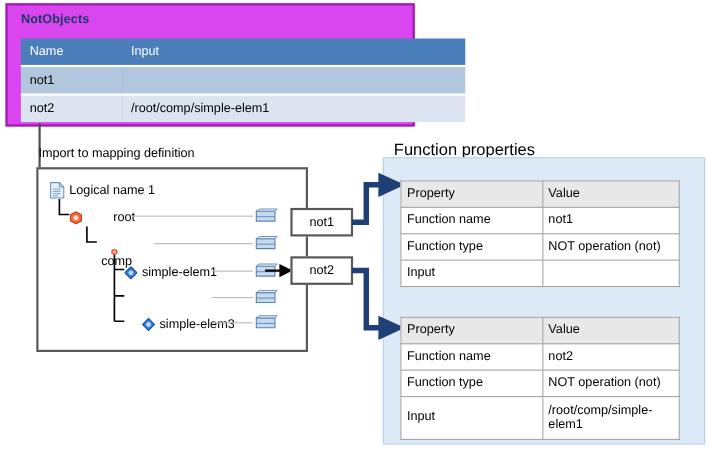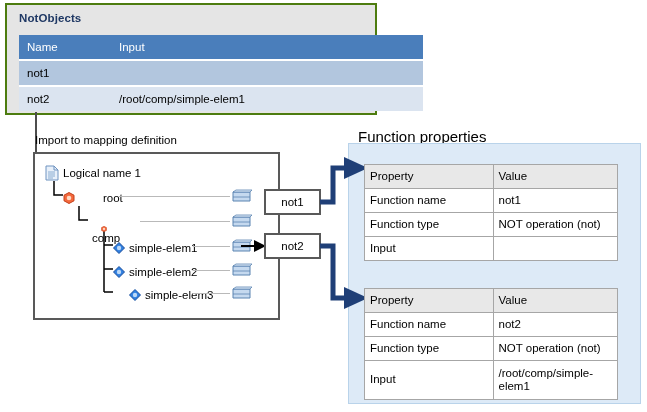--- a/index.html
+++ b/index.html
@@ -14,22 +14,22 @@
     font-family: "Liberation Sans", sans-serif;
     font-size: 11px;
     color: #000000;
     overflow: hidden;
   }
   .abs { position: absolute; }
 
   
   #notobjects-panel {
     left: 5px; top: 3px; width: 372px; height: 112px;
-    border: 2px solid #4d7c0f;
-    background: #e5e5e5;
+    border: 2px solid #a21caf;
+    background: #d946ef;
     box-sizing: border-box;
   }
   #notobjects-title {
     position: absolute;
     left: 12px; top: 7px;
     font-size: 11.5px;
     font-weight: bold;
     color: #1f3864;
     letter-spacing: 0.1px;
   }
@@ -239,27 +239,20 @@
     </svg>
     <span class="tree-label">simple-elem1</span>
   </div>
   <div class="leader" style="left:158px; top:92px; width:37px;"></div>
   <svg class="abs" style="left:196px; top:85px; width:22px; height:15px;">
     <polygon points="2,3 19,3 19,12 2,12" fill="#c5d9ef" stroke="#5b84b1" stroke-width="1"></polygon>
     <path d="M2 8 H19" stroke="#5b84b1" stroke-width="0.8"></path>
     <polygon points="2,3 5,1 21,1 19,3" fill="#e3eefa" stroke="#5b84b1" stroke-width="0.8"></polygon>
   </svg>
 
-  <div class="tree-row" style="left:78px; top:109px;">
-    <svg class="node-icon" viewBox="0 0 12 12">
-      <polygon points="6,0.5 11.5,6 6,11.5 0.5,6" fill="#2f7fe0" stroke="#1a4f9c" stroke-width="1"></polygon>
-      <circle cx="6" cy="6" r="2.2" fill="#bcd9f7"></circle>
-    </svg>
-    <span class="tree-label">simple-elem2</span>
-  </div>
   <div class="leader" style="left:158px; top:116px; width:37px;"></div>
   <svg class="abs" style="left:196px; top:109px; width:22px; height:15px;">
     <polygon points="2,3 19,3 19,12 2,12" fill="#c5d9ef" stroke="#5b84b1" stroke-width="1"></polygon>
     <path d="M2 8 H19" stroke="#5b84b1" stroke-width="0.8"></path>
     <polygon points="2,3 5,1 21,1 19,3" fill="#e3eefa" stroke="#5b84b1" stroke-width="0.8"></polygon>
   </svg>
 
   <div class="tree-row" style="left:94px; top:132px;">
     <svg class="node-icon" viewBox="0 0 12 12">
       <polygon points="6,0.5 11.5,6 6,11.5 0.5,6" fill="#2f7fe0" stroke="#1a4f9c" stroke-width="1"></polygon>

